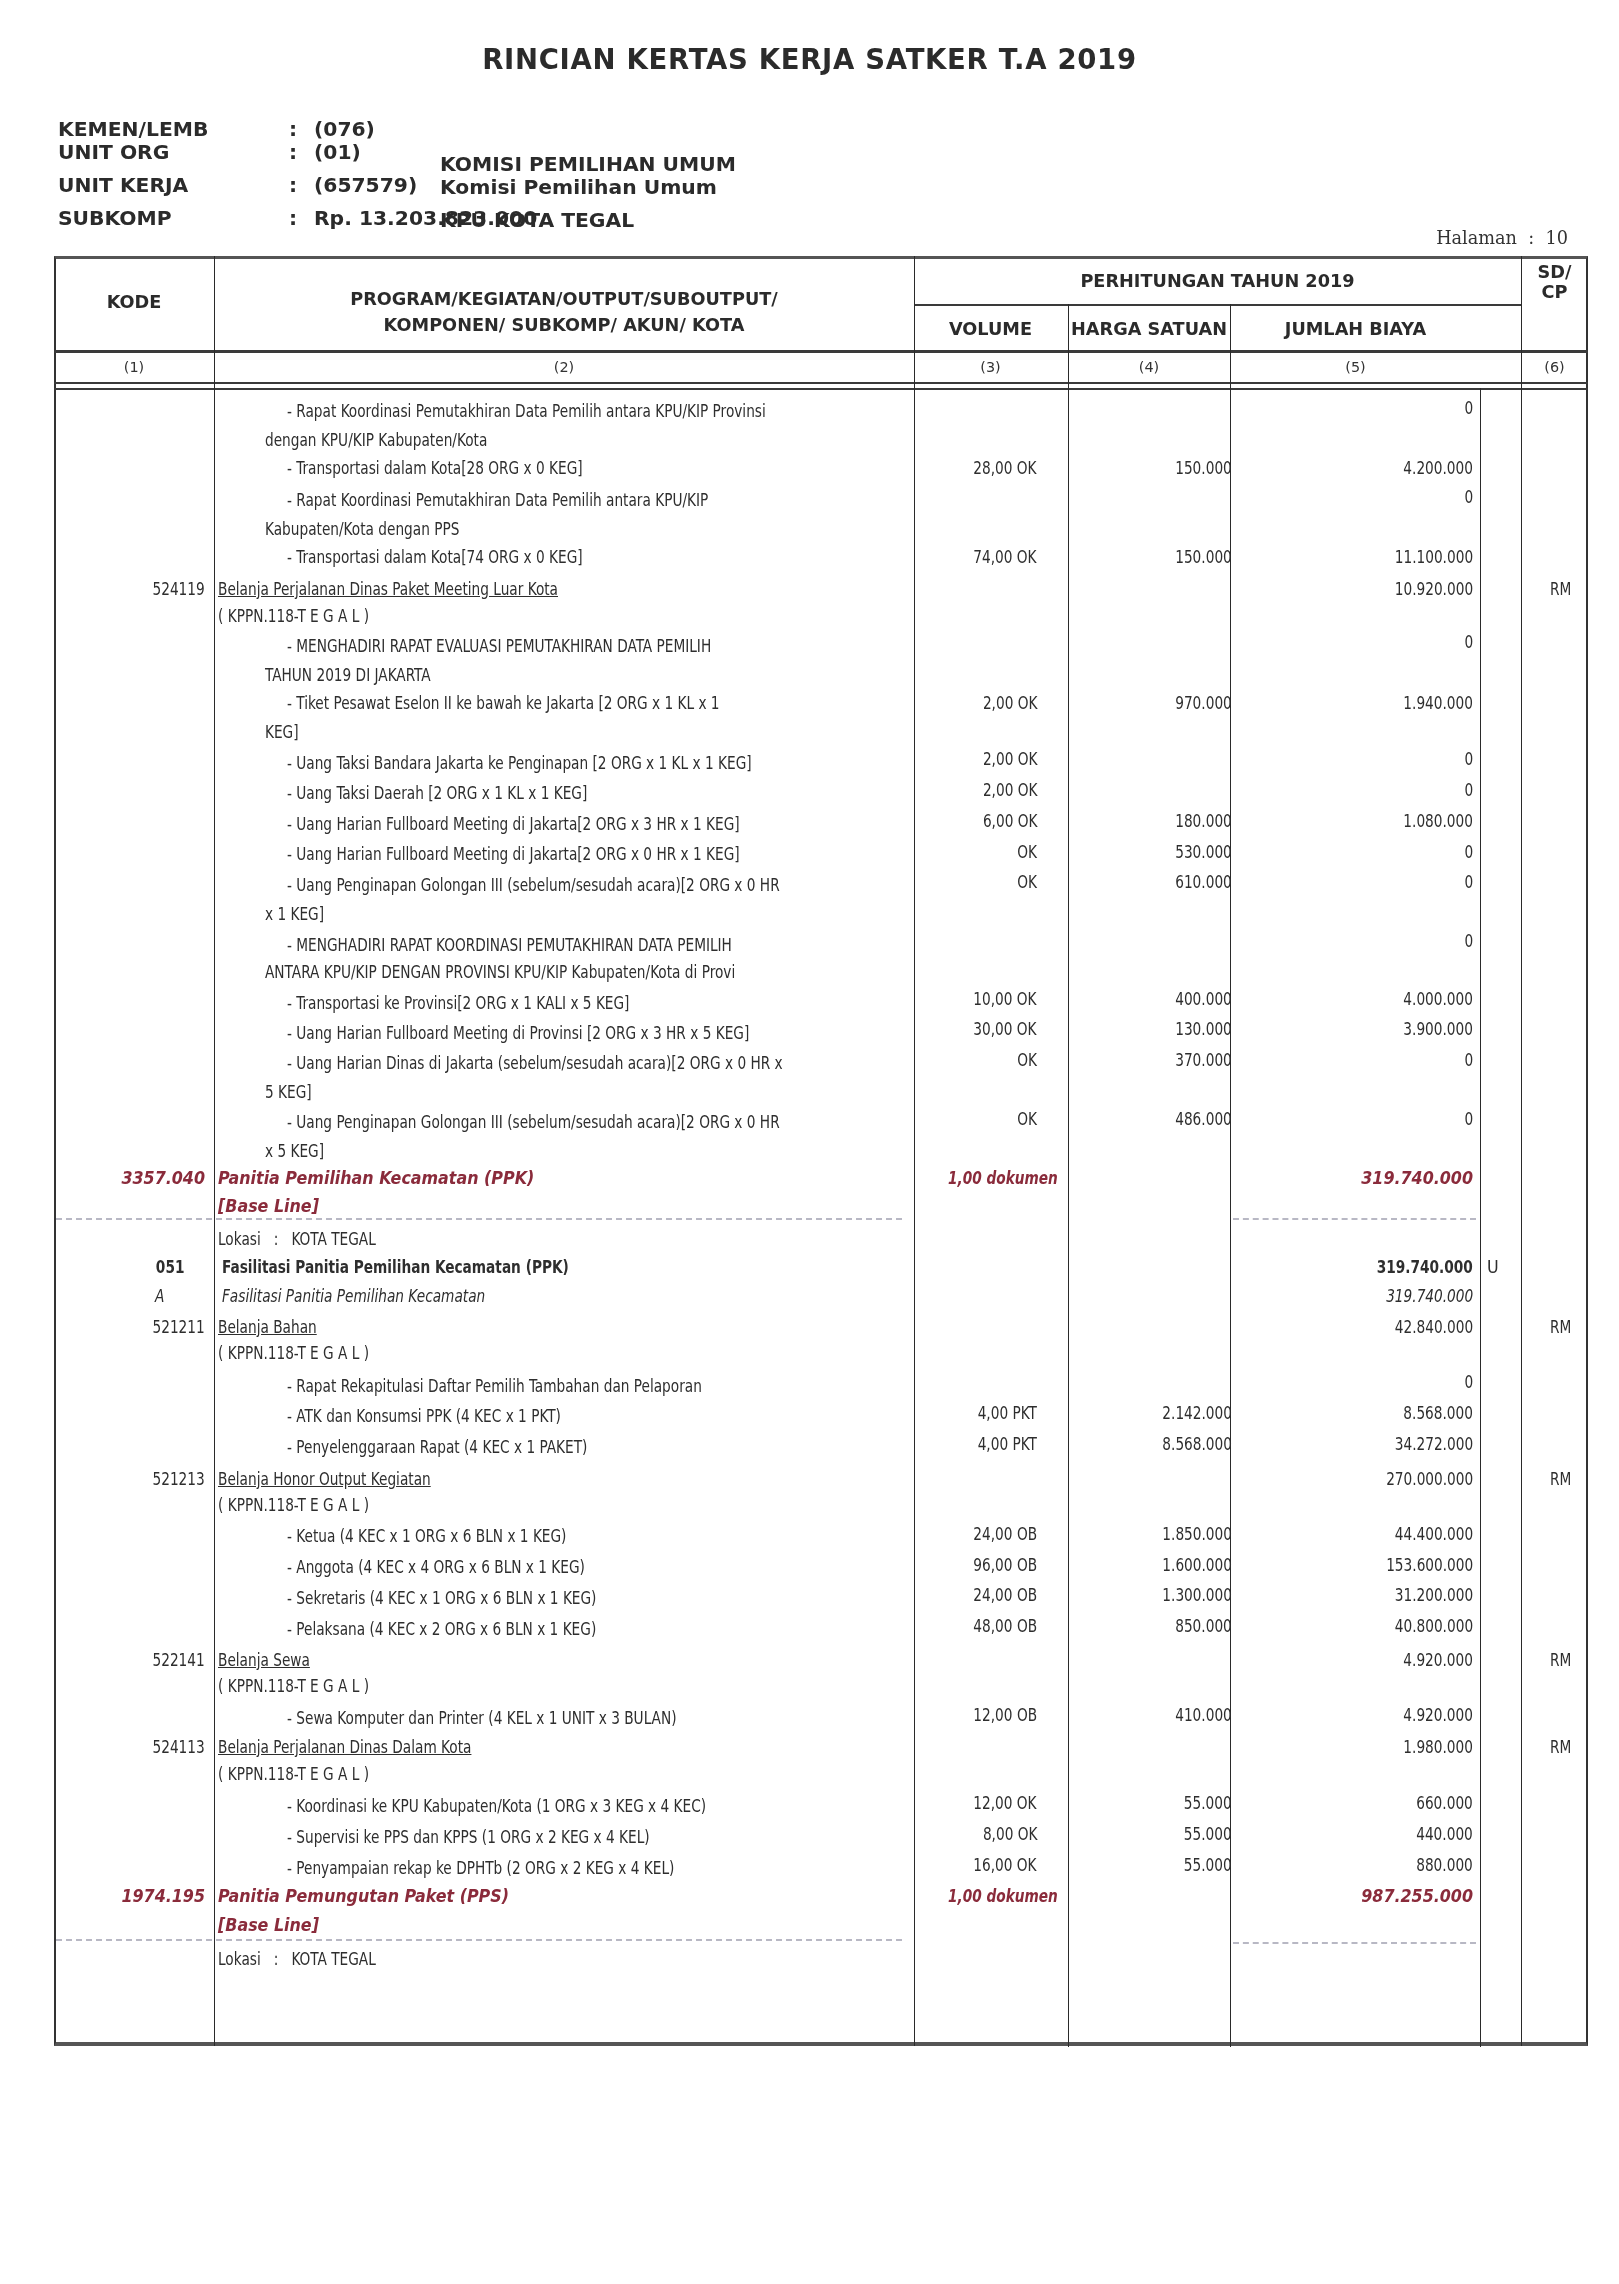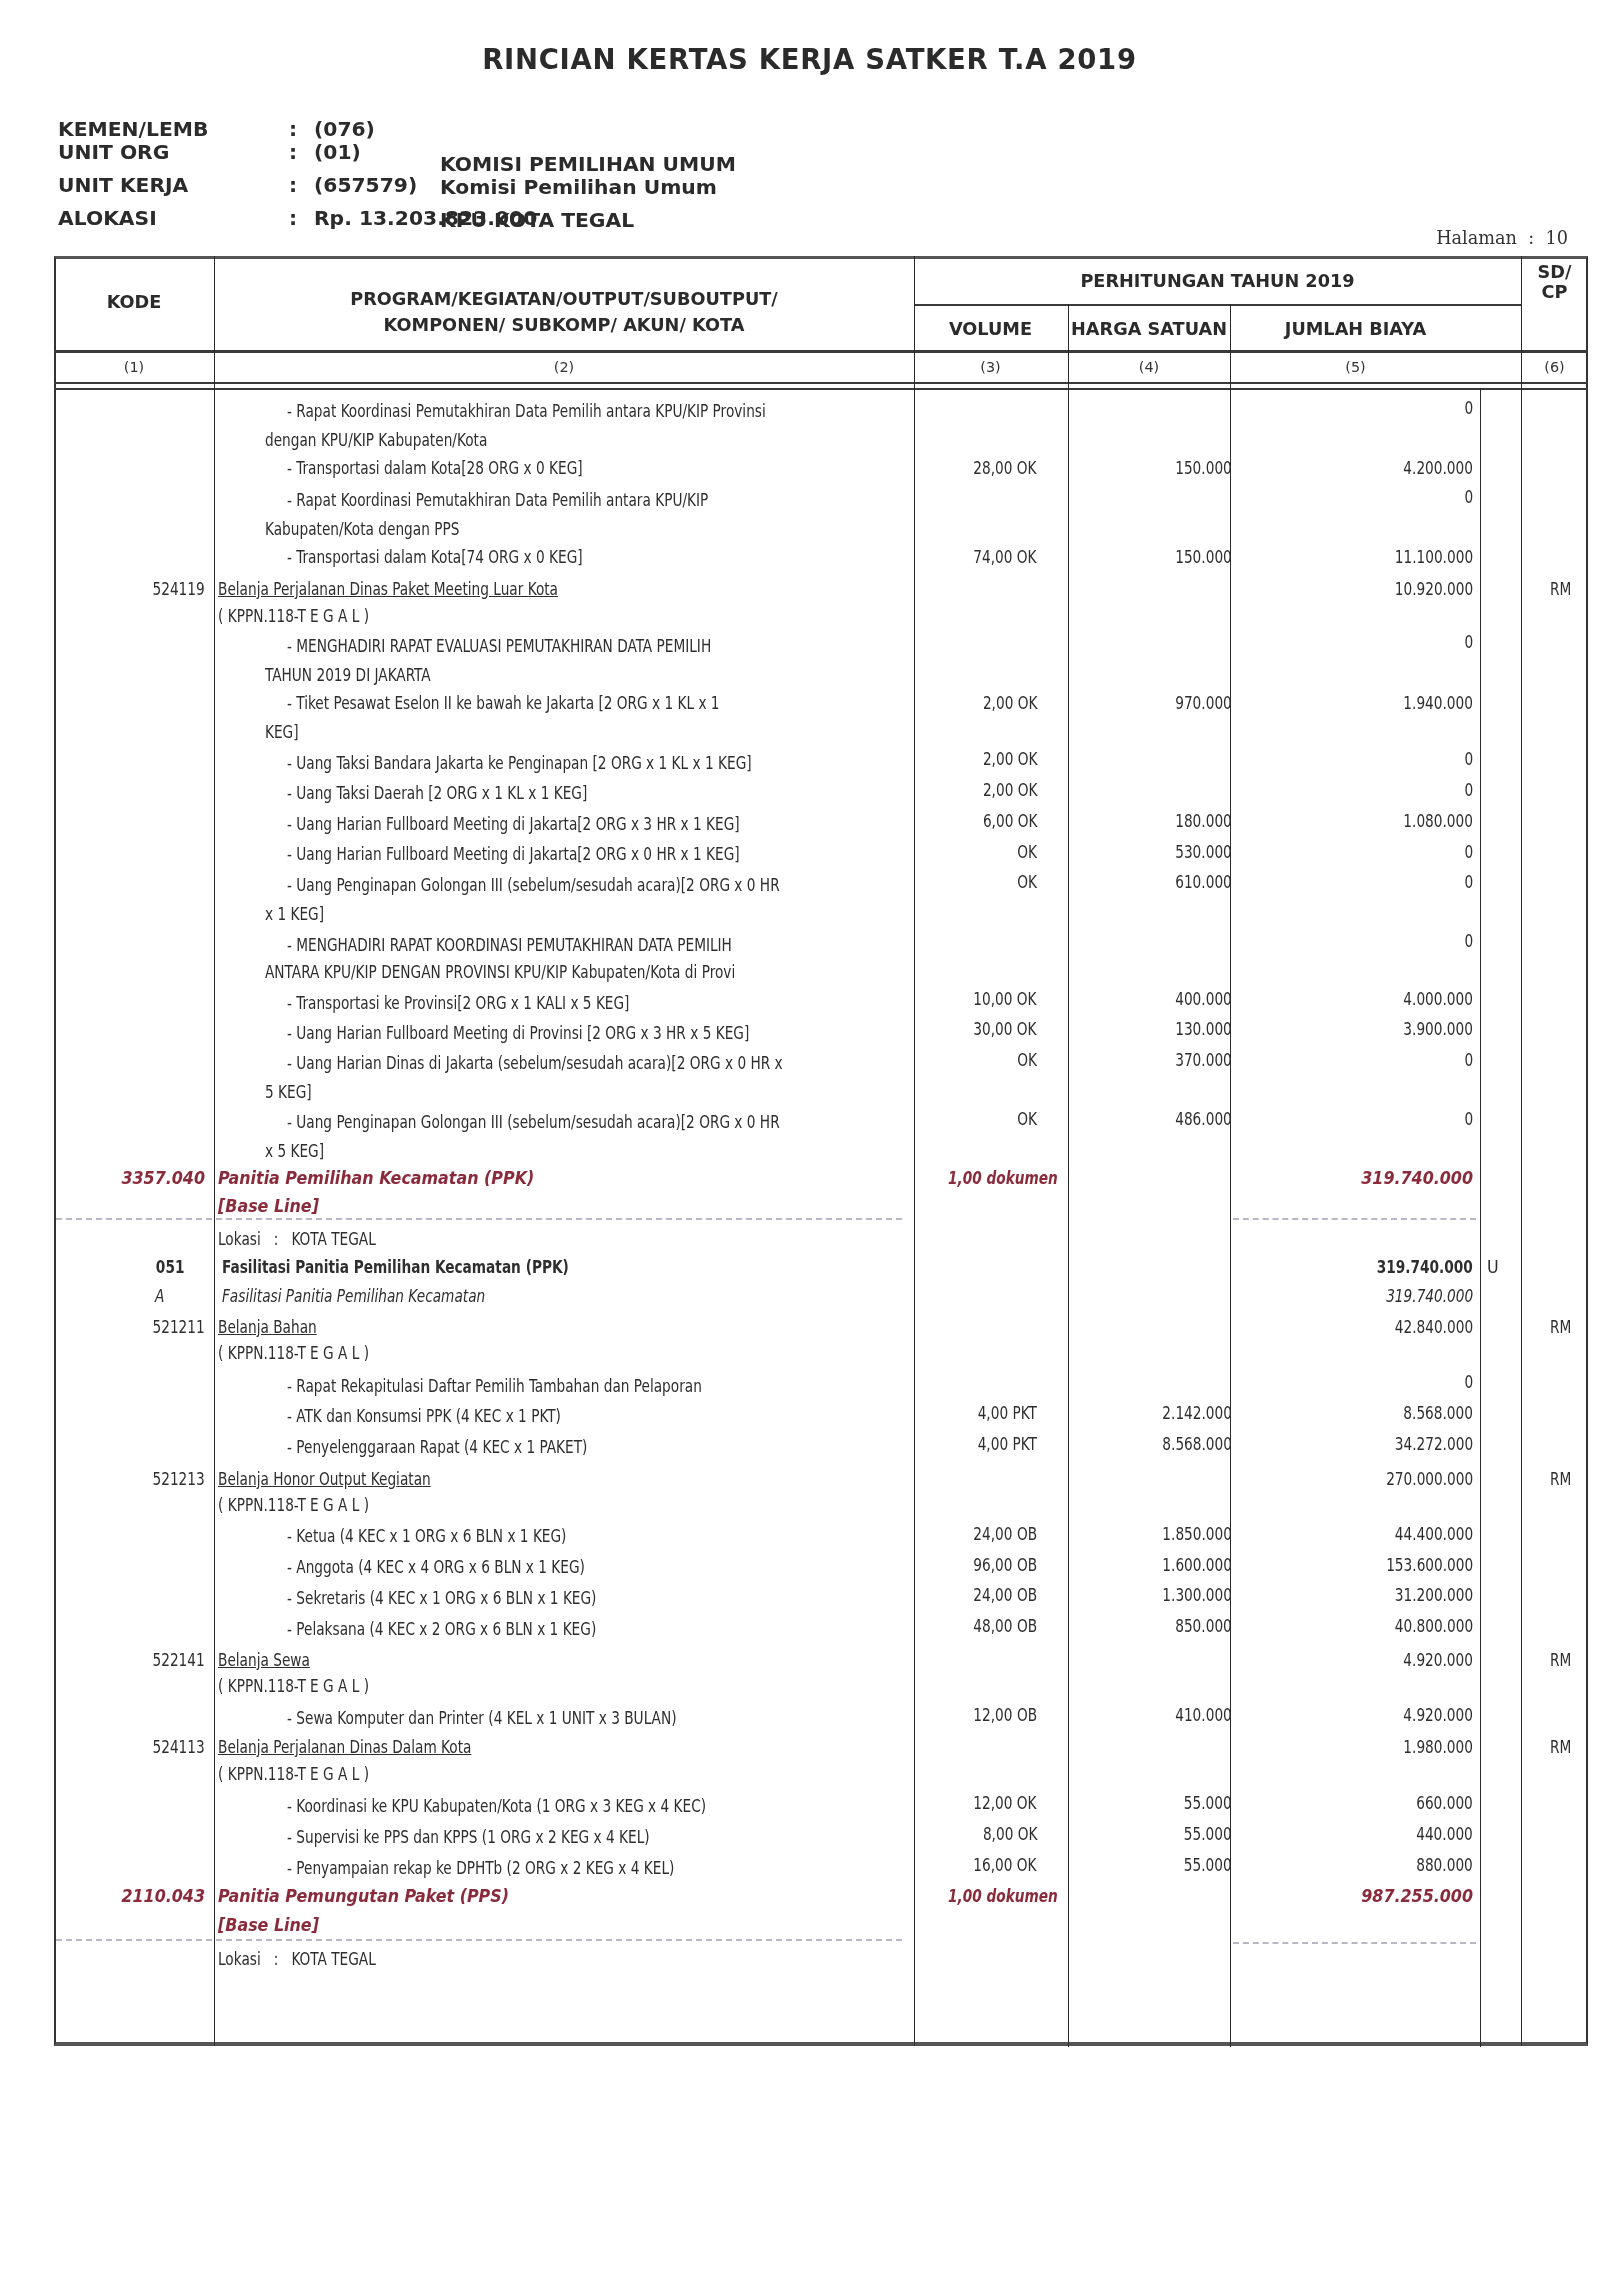--- a/index.html
+++ b/index.html
@@ -62,21 +62,21 @@
   <span class="code">(01)</span>
   <span class="name">Komisi Pemilihan Umum</span>
 </div>
 <div class="meta" style="top:173px;">
   <span class="lbl">UNIT KERJA</span>
   <span class="sep">:</span>
   <span class="code">(657579)</span>
   <span class="name">KPU  KOTA TEGAL</span>
 </div>
 <div class="meta" style="top:206px;">
-  <span class="lbl">ALOKASI</span>
+  <span class="lbl">SUBKOMP</span>
   <span class="sep">:</span>
   <span class="code">Rp.  13.203.823.000</span>
 </div>
 
 <div class="halaman">
   <span>Halaman</span>
   <span>&nbsp;:&nbsp;</span>
   <span>10</span>
 </div>
 
@@ -284,21 +284,21 @@
 <div class="cell desc ind scale" style="top:1826px;">- Supervisi ke PPS dan KPPS  (1 ORG x 2 KEG x 4 KEL)</div>
 <div class="cell vol scale-r" style="top:1823px;">8,00 OK</div>
 <div class="cell harga scale-r" style="top:1823px;">55.000</div>
 <div class="cell jumlah scale-r" style="top:1823px;">440.000</div>
 
 <div class="cell desc ind scale" style="top:1857px;">- Penyampaian rekap ke DPHTb  (2 ORG x 2 KEG x 4 KEL)</div>
 <div class="cell vol scale-r" style="top:1854px;">16,00 OK</div>
 <div class="cell harga scale-r" style="top:1854px;">55.000</div>
 <div class="cell jumlah scale-r" style="top:1854px;">880.000</div>
 
-<div class="cell kode red" style="top:1885px;">2110.043</div>
+<div class="cell kode red" style="top:1885px;">1974.195</div>
 <div class="cell desc red" style="top:1885px;">Panitia Pemungutan Paket (PPS)</div>
 <div class="cell desc red" style="top:1914px;">[Base Line]</div>
 <div class="cell red scale" style="left:948px; top:1885px;">1,00 dokumen</div>
 <div class="cell jumlah red" style="top:1885px;">987.255.000</div>
 <div class="dash" style="left:56px; width:846px; top:1939px;"></div>
 <div class="dash" style="left:1233px; width:243px; top:1942px;"></div>
 <div class="cell desc scale" style="top:1948px;">
   <span>Lokasi</span>&nbsp;&nbsp;&nbsp;<span>:</span>&nbsp;&nbsp;&nbsp;<span>KOTA TEGAL</span>
 </div>
 

